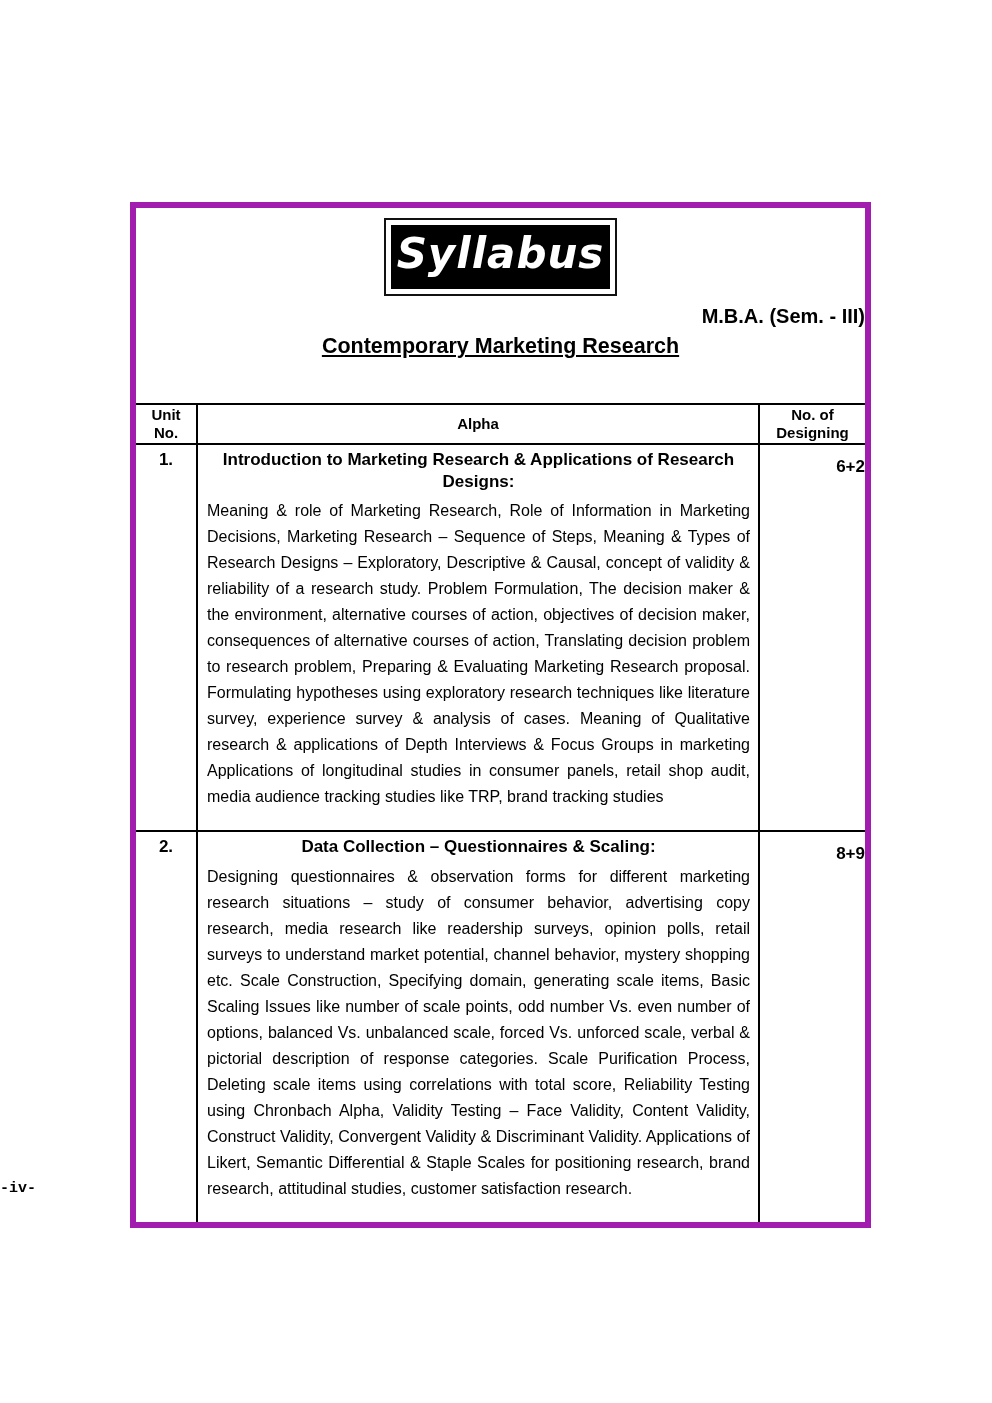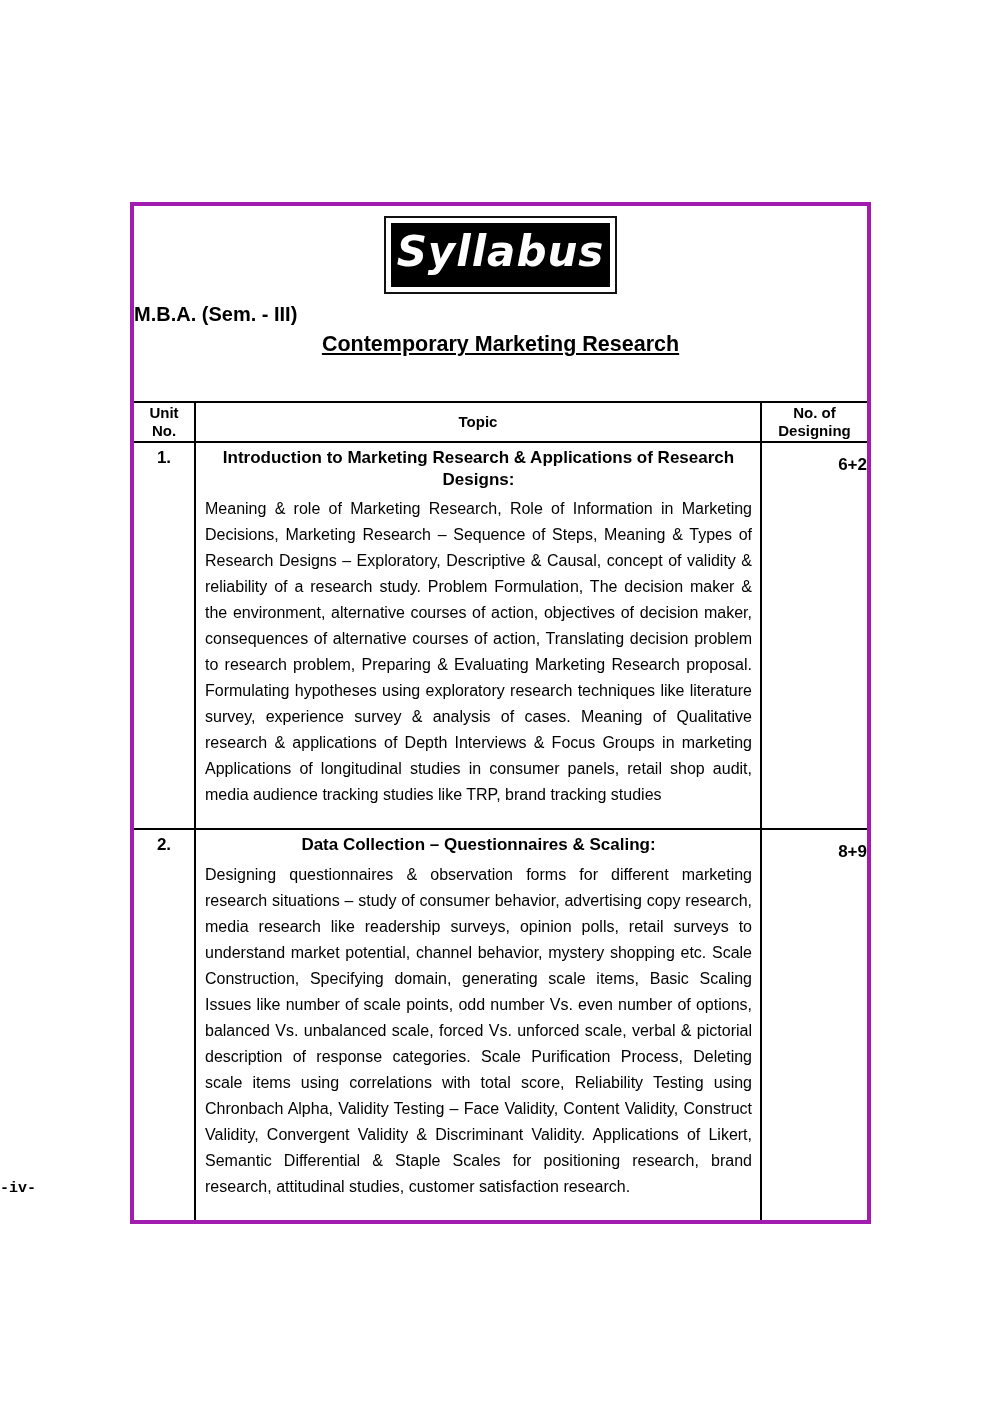--- a/index.html
+++ b/index.html
@@ -9,21 +9,21 @@
     position: relative;
     font-family: "Liberation Sans", sans-serif;
     color: #000;
   }
   .doc-page { position: absolute; inset: 0; background: #fff; }
 
   .syllabus-box {
     position: absolute;
     left: 130px; top: 202px;
     width: 741px;
-    border: 4px solid #a21caf;
+    border: 6px solid #a21caf;
     background: #fff;
   }
 
   .box-header { padding-top: 10px; }
 
   .logo-outer {
     width: 233px;
     margin: 0 auto;
     border: 2px solid #111;
     padding: 5px;
@@ -38,21 +38,21 @@
   .logo-text {
     font-family: "DejaVu Sans", sans-serif;
     font-style: italic;
     font-weight: bold;
     font-size: 42px;
     letter-spacing: 1px;
     line-height: 1.2;
   }
 
   .program-title {
-    text-align: left;
+    text-align: right;
     font-weight: bold;
     font-size: 20px;
     margin-top: 9px;
   }
   .course-title {
     text-align: center;
     font-weight: bold;
     font-size: 21.5px;
     text-decoration: underline;
     margin-top: 6px;
@@ -147,21 +147,21 @@
         <col class="col-unit">
         <col class="col-topic">
         <col class="col-lect">
       </colgroup>
       <thead>
         <tr>
           <th>
             <span>Unit</span><br>
             <span>No.</span>
           </th>
-          <th class="col-sep">Topic</th>
+          <th class="col-sep">Alpha</th>
           <th class="col-sep">
             <span>No. of</span><br>
             <span>Designing</span>
           </th>
         </tr>
       </thead>
       <tbody>
         <tr class="unit-row row-1">
           <td class="unit-cell">1.</td>
           <td class="topic-cell col-sep">

